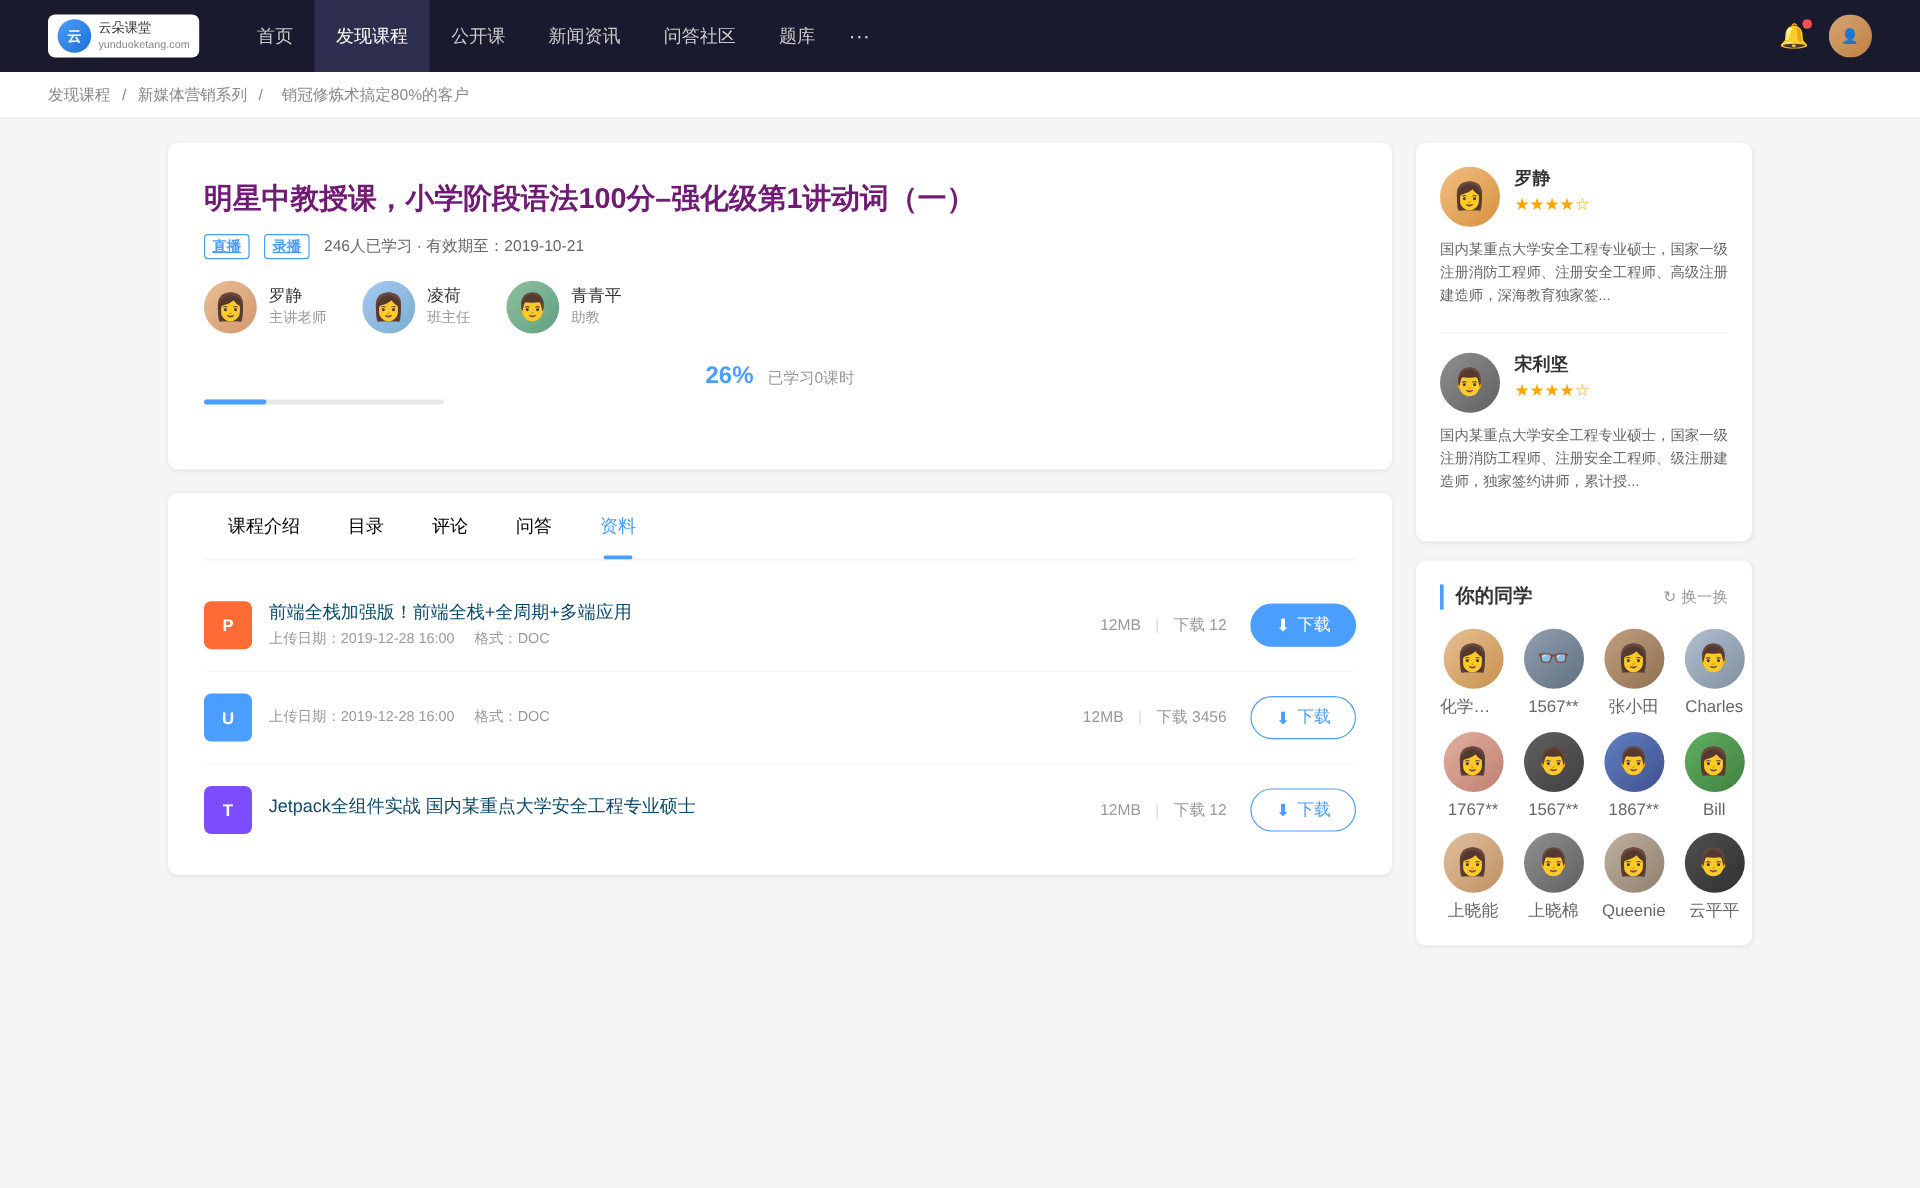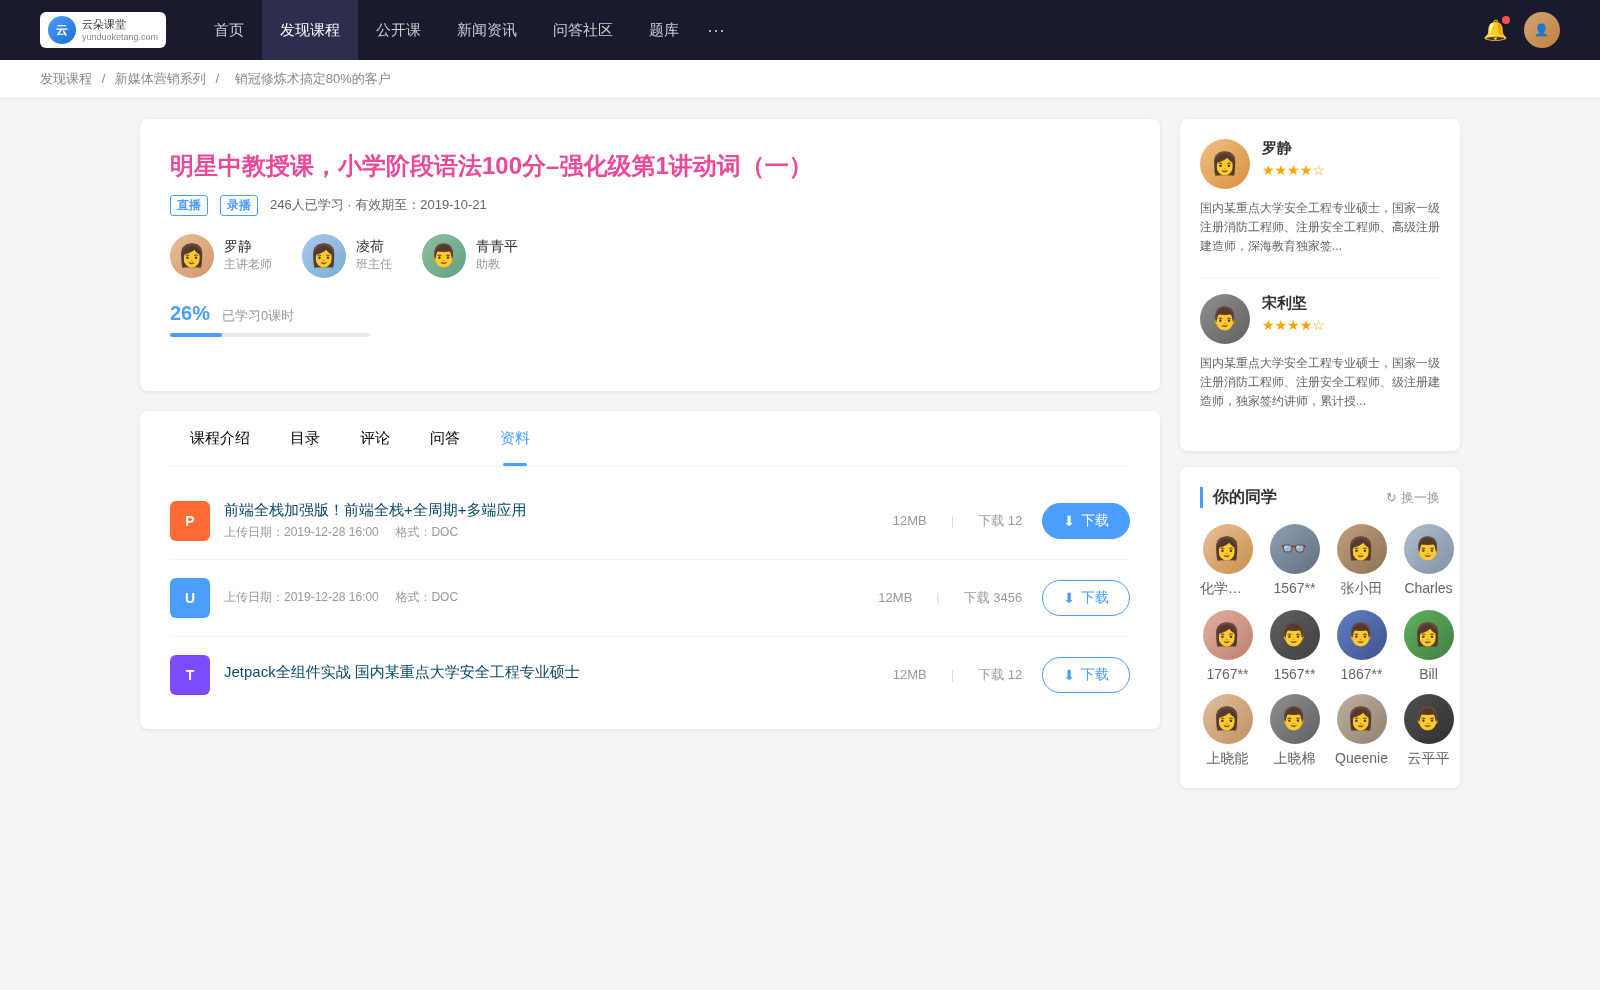--- a/index.html
+++ b/index.html
@@ -28,34 +28,34 @@
     .breadcrumb span { margin: 0 6px; }
 
     
     .main-layout { max-width: 1400px; margin: 20px auto; padding: 0 40px; display: flex; gap: 20px; }
 
     
     .content-left { flex: 1; min-width: 0; }
 
     
     .course-card { background: #fff; border-radius: 8px; padding: 30px; margin-bottom: 20px; box-shadow: 0 1px 4px rgba(0,0,0,0.08); }
-    .course-title { font-size: 24px; font-weight: bold; color: #ec4899; margin-bottom: 12px; line-height: 1.4; }
+    .course-title { font-size: 24px; font-weight: bold; color: #701a75; margin-bottom: 12px; line-height: 1.4; }
     .course-meta { display: flex; align-items: center; gap: 12px; margin-bottom: 18px; color: #666; font-size: 13px; }
-    .badge { border-radius: 3px; padding: 1px 6px; font-size: 12px; font-weight: bold; }
+    .badge { border-radius: 3px; padding: 1px 6px; font-size: 12px; font-weight: bold; text-decoration: underline; }
     .badge-live { border: 1px solid #4a9eff; color: #4a9eff; }
     .badge-record { border: 1px solid #4a9eff; color: #4a9eff; }
     .teachers { display: flex; align-items: center; gap: 30px; margin-bottom: 24px; }
     .teacher { display: flex; align-items: center; gap: 10px; }
     .teacher-avatar { width: 44px; height: 44px; border-radius: 50%; overflow: hidden; }
     .teacher-avatar-1 { background: linear-gradient(135deg, #e8c097, #d4956a); }
     .teacher-avatar-2 { background: linear-gradient(135deg, #a8c8f0, #7aaed0); }
     .teacher-avatar-3 { background: linear-gradient(135deg, #90c0a0, #60a080); }
     .teacher-info .name { font-size: 14px; color: #333; font-weight: 500; }
     .teacher-info .role { font-size: 12px; color: #999; }
-    .progress-section { margin-bottom: 24px; }
+    .progress-section { margin-bottom: 24px; text-align: center; }
     .progress-label { color: #4a9eff; font-size: 20px; font-weight: bold; margin-bottom: 6px; }
     .progress-sub { font-size: 13px; color: #999; margin-left: 8px; }
     .progress-bar-bg { height: 4px; background: #e8e8e8; border-radius: 2px; margin-top: 8px; width: 200px; }
     .progress-bar-fill { height: 4px; background: #4a9eff; border-radius: 2px; width: 26%; }
     .course-actions { display: flex; align-items: center; justify-content: space-between; }
     .btn-continue { background: #4a9eff; color: #fff; border: none; border-radius: 24px; padding: 12px 40px; font-size: 16px; cursor: pointer; font-weight: 500; }
     .action-buttons { display: flex; gap: 20px; }
     .action-btn { display: flex; align-items: center; gap: 6px; color: #666; font-size: 14px; cursor: pointer; border: 1px solid #ddd; border-radius: 4px; padding: 8px 14px; background: #fff; }
 
     
@@ -69,21 +69,21 @@
     .resource-list { padding: 16px 0; }
     .resource-item { display: flex; align-items: center; padding: 18px 0; border-bottom: 1px solid #f5f5f5; }
     .resource-item:last-child { border-bottom: none; }
     .resource-icon { width: 40px; height: 40px; border-radius: 6px; display: flex; align-items: center; justify-content: center; color: #fff; font-weight: bold; font-size: 14px; margin-right: 14px; flex-shrink: 0; }
     .icon-p { background: #ff6b35; }
     .icon-u { background: #4a9eff; }
     .icon-t { background: #7c4dff; }
     .resource-info { flex: 1; }
     .resource-title { font-size: 15px; color: #0c4a6e; margin-bottom: 4px; font-weight: 500; }
     .resource-meta { font-size: 12px; color: #999; }
-    .resource-stats { display: flex; align-items: center; gap: 24px; color: #999; font-size: 13px; margin-right: 20px; }
+    .resource-stats { display: flex; align-items: center; gap: 12px; color: #999; font-size: 13px; margin-right: 20px; }
     .divider-bar { color: #ddd; }
     .btn-download { background: #fff; color: #4a9eff; border: 1px solid #4a9eff; border-radius: 20px; padding: 8px 20px; font-size: 14px; cursor: pointer; display: flex; align-items: center; gap: 6px; }
     .btn-download-filled { background: #4a9eff; color: #fff; border: 1px solid #4a9eff; border-radius: 20px; padding: 8px 20px; font-size: 14px; cursor: pointer; display: flex; align-items: center; gap: 6px; }
 
     
     .sidebar-right { width: 280px; flex-shrink: 0; }
     .sidebar-card { background: #fff; border-radius: 8px; padding: 20px; margin-bottom: 16px; box-shadow: 0 1px 4px rgba(0,0,0,0.08); }
     .sidebar-title { font-size: 16px; font-weight: bold; color: #333; margin-bottom: 16px; display: flex; align-items: center; gap: 6px; border-left: 3px solid #4a9eff; padding-left: 10px; }
     .sidebar-nav { margin-left: auto; display: flex; align-items: center; gap: 6px; font-size: 13px; color: #999; }
     .sidebar-nav-btn { cursor: pointer; color: #999; padding: 2px 4px; border: 1px solid #ddd; border-radius: 3px; font-size: 11px; }

